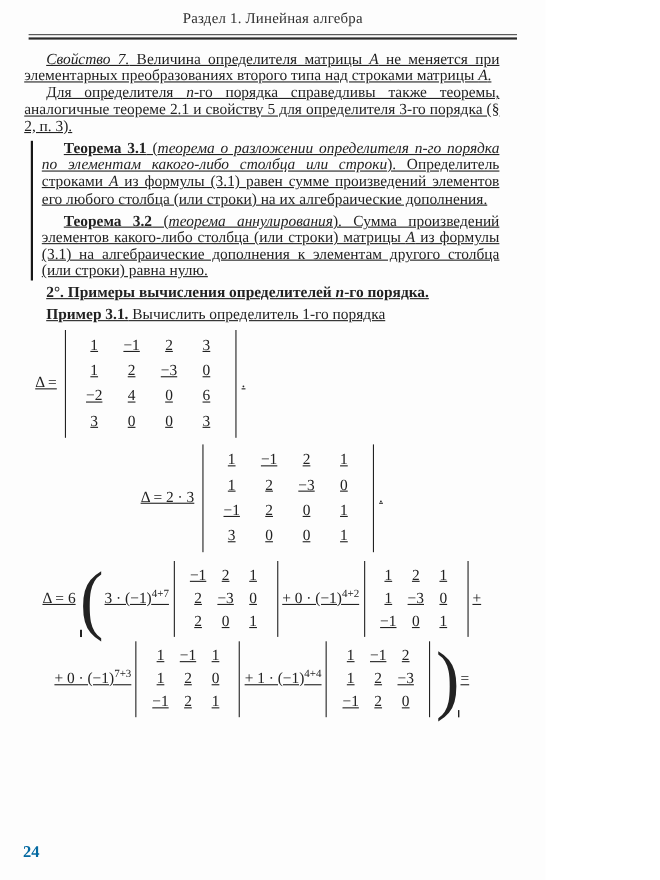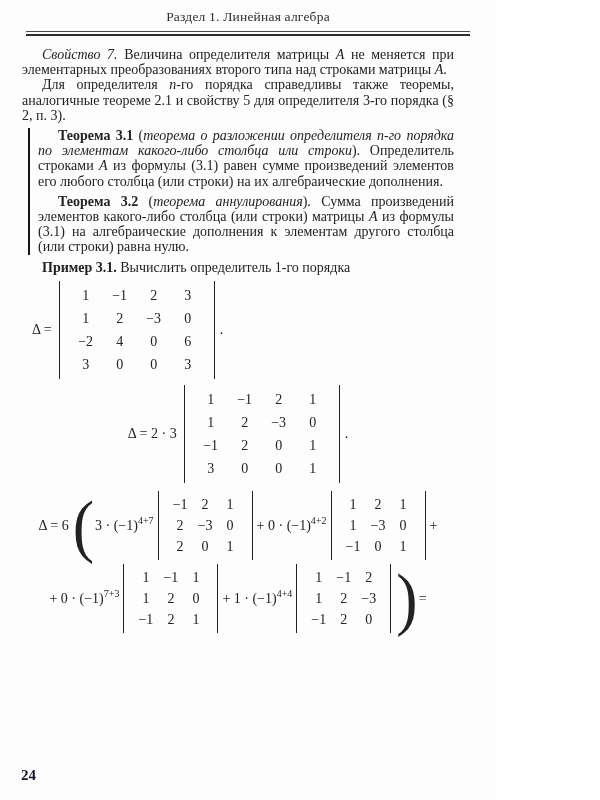--- a/index.html
+++ b/index.html
@@ -22,20 +22,21 @@
     margin:6px 26px 0 26px;
     height:2px;
     border-top:1px solid #4a4a4a;
     border-bottom:2px solid #2b2b2b;
   }
   main{
     padding:11px 42px 0 22px;
     font-size:14px;
     line-height:15.2px;
     text-align:justify;
+    text-decoration:underline;
   }
   .para{margin:0;text-indent:20px;}
   .run-i{font-style:italic;}
   .run-b{font-weight:bold;}
   .run-bi{font-weight:bold;font-style:italic;}
   .run-m{font-family:"DejaVu Sans",sans-serif;font-size:10px;}
   .thm-wrap{
     border-left:2.5px solid #161616;
     padding-left:8px;
     margin:5px 0 2px 6px;
@@ -74,21 +75,21 @@
   }
   .fline{
     display:flex;align-items:center;justify-content:center;
     white-space:nowrap;margin:0;
   }
   .f1{margin-top:8px;}
   .f2{margin-top:4px;}
   .term{white-space:nowrap;}
   .page-number{
     position:absolute;left:21px;bottom:16px;
-    font-weight:bold;font-size:15px;color:#0f172a;
+    font-weight:bold;font-size:15px;color:#0369a1;
   }
   .pmark{
     position:absolute;left:577px;width:6px;
     background:#eec6c6;border-radius:2px;
   }
 </style>
 </head>
 <body>
 
 <div class="page">
@@ -109,20 +110,21 @@
   <main>
 
     <p class="para"><span class="run-i">Свойство 7.</span><span> Величина определителя матрицы </span><span class="run-i">А</span><span> не меняется при элементарных преобразованиях второго типа над строками матрицы </span><span class="run-i">А</span><span>.</span></p>
     <p class="para"><span>Для определителя </span><span class="run-i">n</span><span>-го порядка справедливы также теоремы, аналогичные теореме 2.1 и свойству 5 для определителя 3-го порядка (§ 2, п. 3).</span></p>
 
     <div class="thm-wrap">
       <p class="thm"><span class="run-b">Теорема 3.1</span><span> (</span><span class="run-i">теорема о разложении определителя n-го порядка по элементам какого-либо столбца или строки</span><span>). Определитель строками </span><span class="run-i">А</span><span> из формулы (3.1) равен сумме произведений элементов его любого столбца (или строки) на их алгебраические дополнения.</span></p>
       <p class="thm"><span class="run-b">Теорема 3.2</span><span> (</span><span class="run-i">теорема аннулирования</span><span>). Сумма произведений элементов какого-либо столбца (или строки) матрицы </span><span class="run-i">А</span><span> из формулы (3.1) на алгебраические дополнения к элементам другого столбца (или строки) равна нулю.</span></p>
     </div>
 
+    <p class="para h2-line"><span class="run-b">2°. Примеры вычисления определителей </span><span class="run-bi">n</span><span class="run-b">-го порядка.</span></p>
     <p class="para ex-line"><span class="run-b">Пример 3.1.</span><span> Вычислить определитель 1-го порядка</span></p>
 
     <div class="display left">
       <span class="mlhs">Δ =</span>
       <span class="det det4">
           <div class="mrow">
             <span class="mcell">1</span>
             <span class="mcell">−1</span>
             <span class="mcell">2</span>
             <span class="mcell">3</span>

